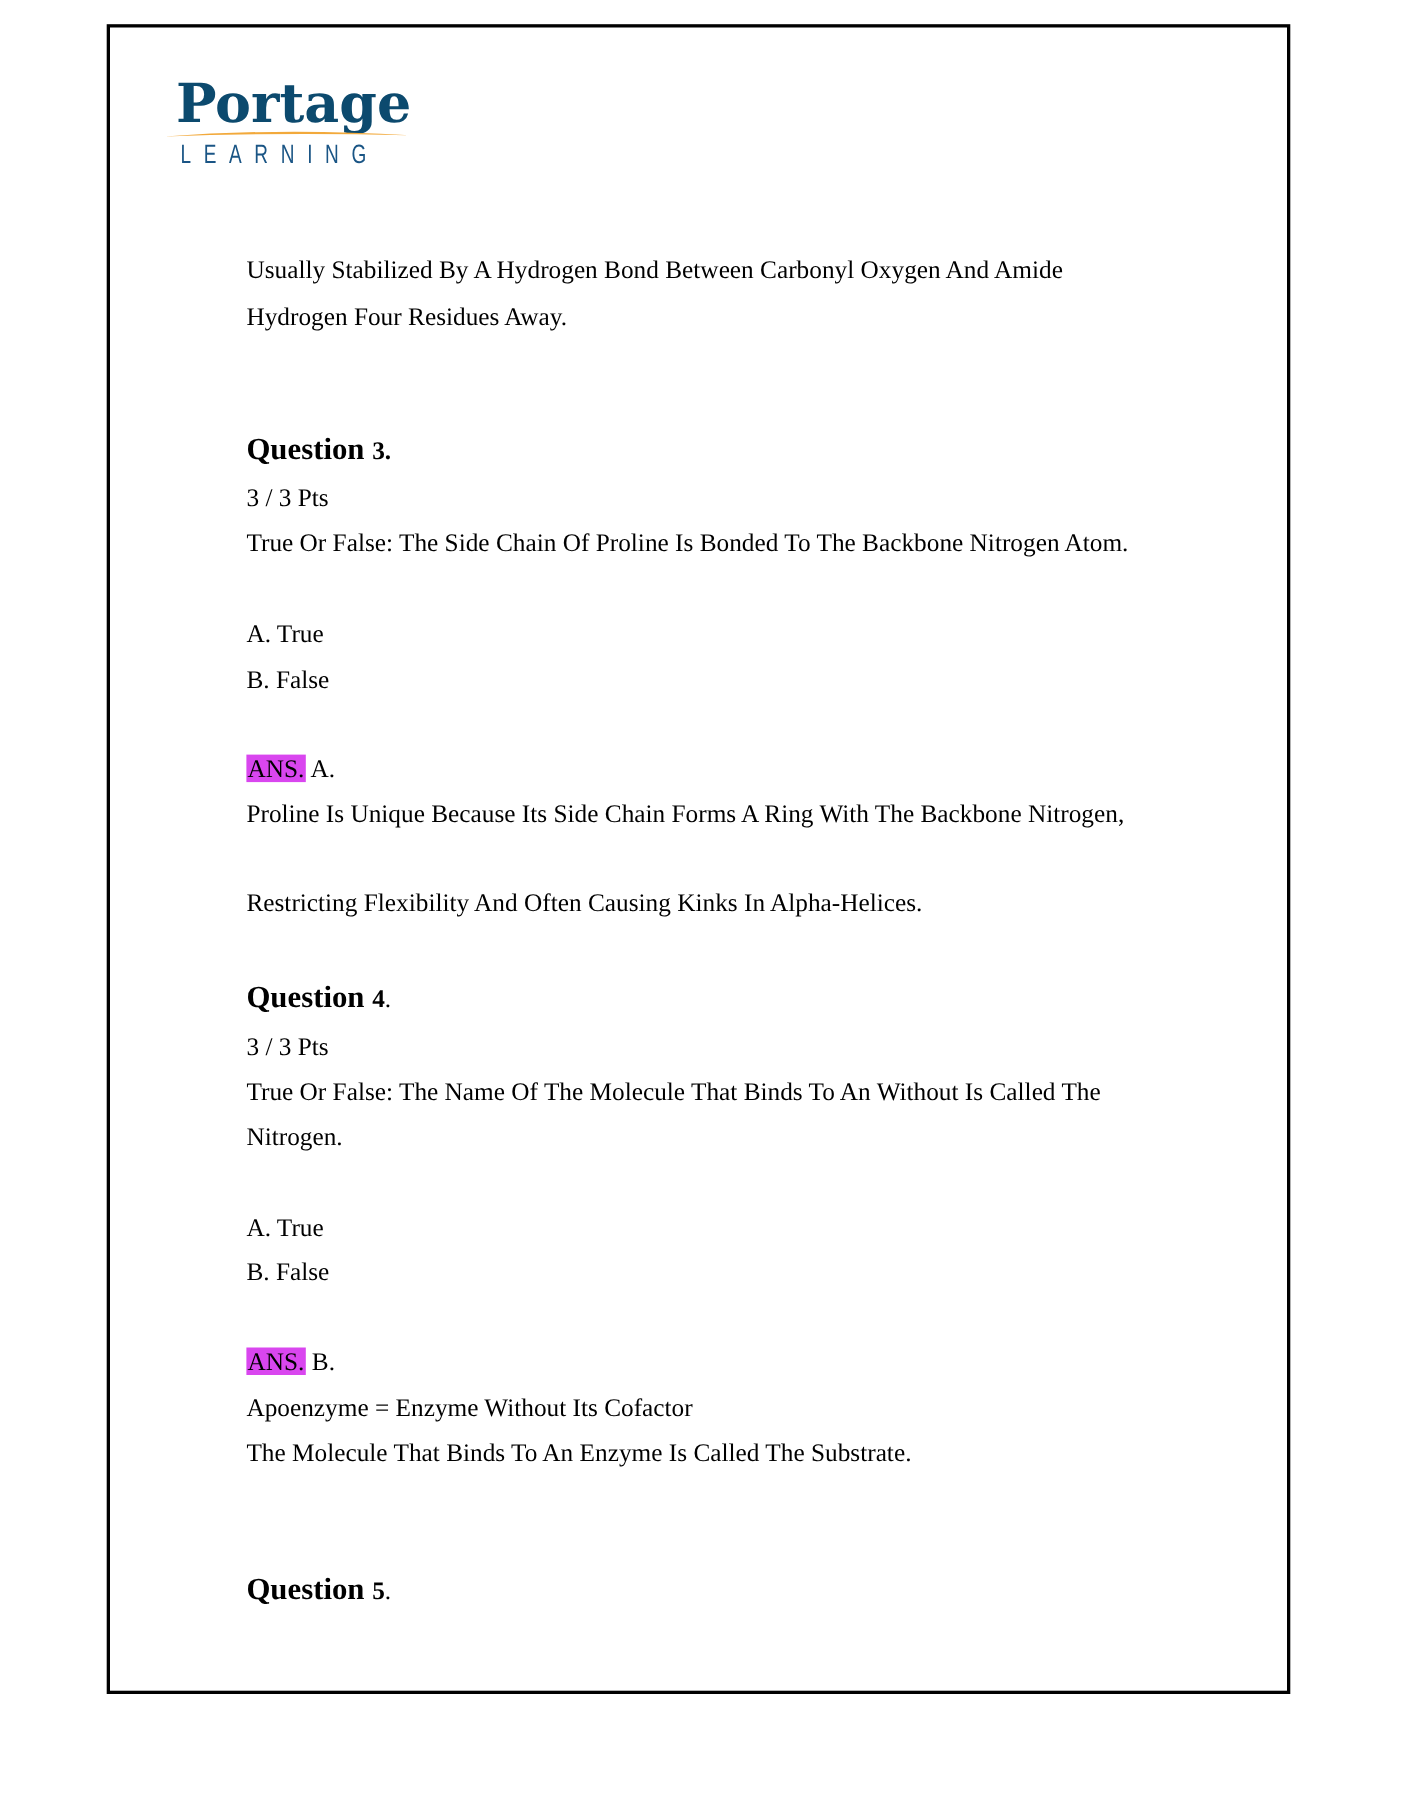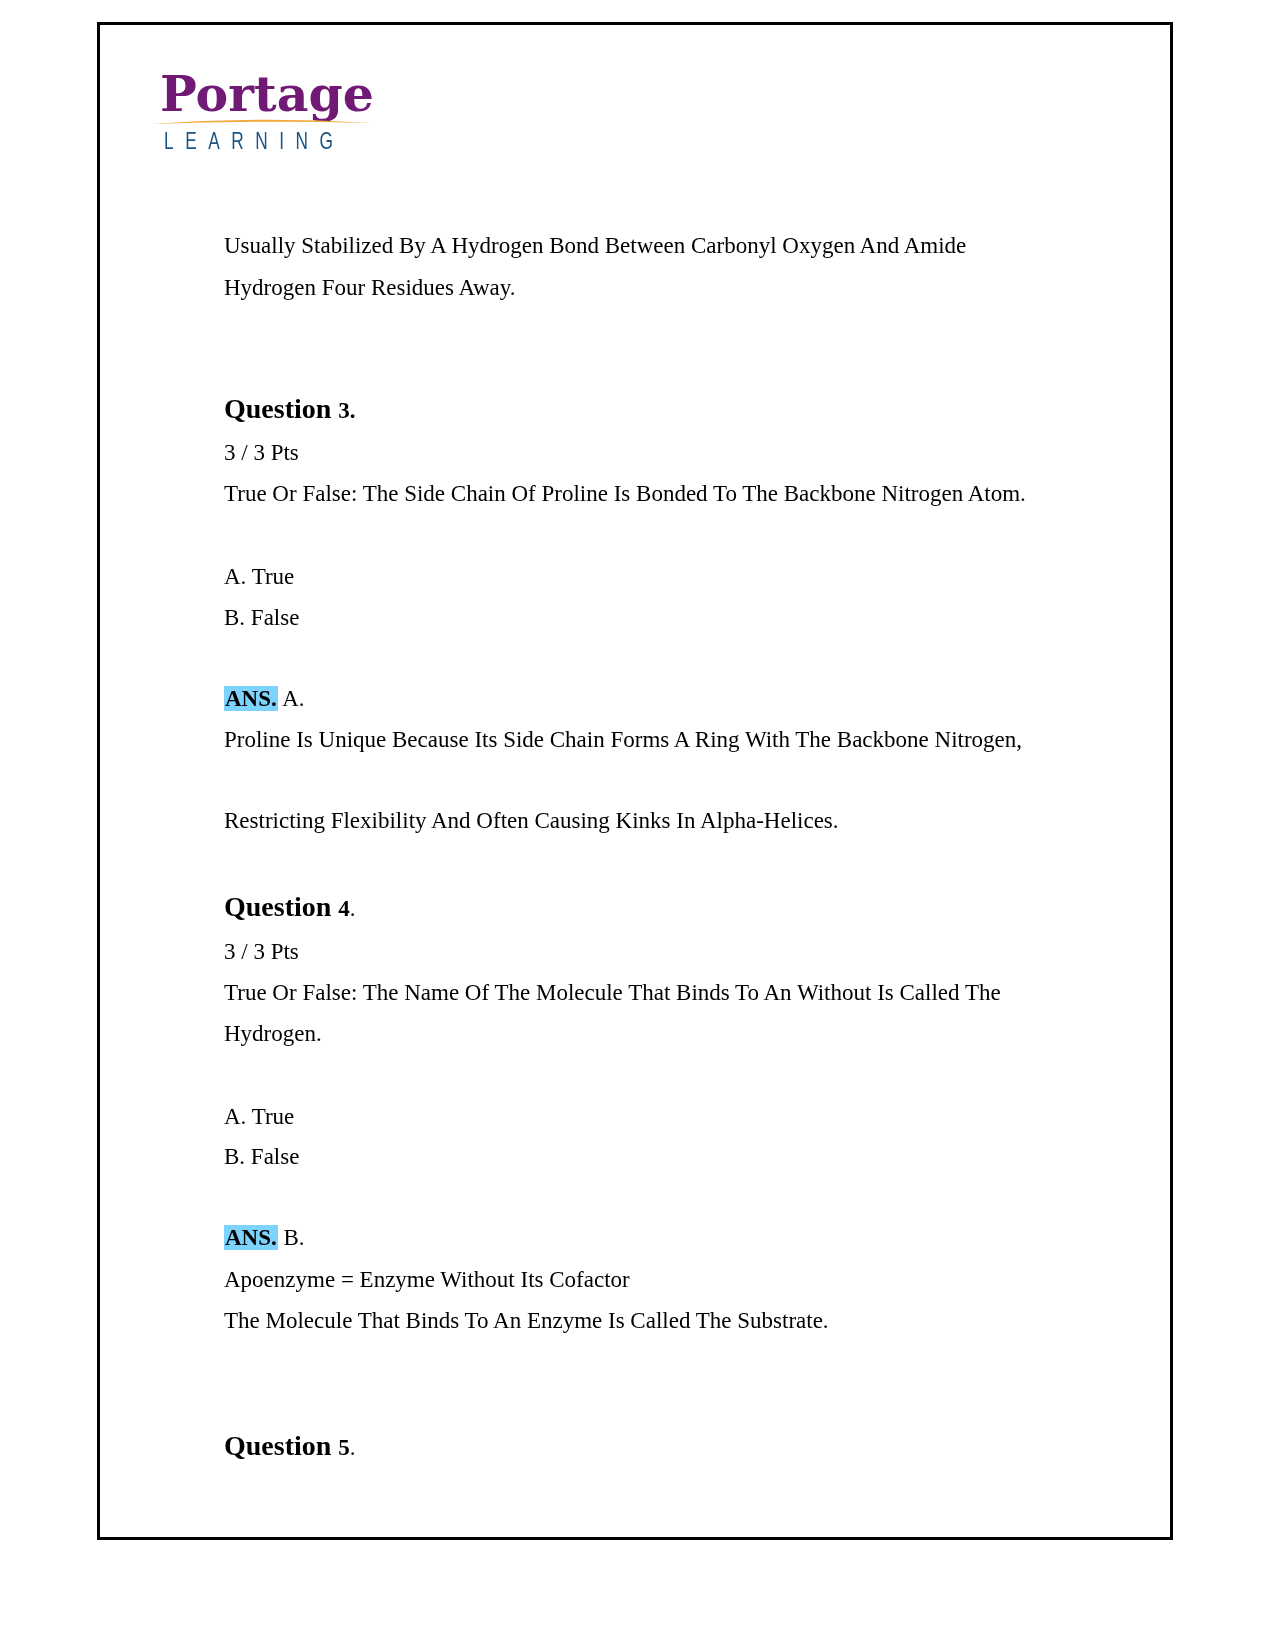--- a/index.html
+++ b/index.html
@@ -5,37 +5,37 @@
     html, body { margin: 0; padding: 0; background: #ffffff; }
     body { width: 1275px; height: 1650px; position: relative; overflow: hidden; }
     .page-border {
       position: absolute; left: 97px; top: 22px; width: 1076px; height: 1518px;
       border: 3px solid #000000; box-sizing: border-box;
     }
     .logo { position: absolute; left: 150px; top: 70px; width: 222px; height: 90px; }
     .logo-word {
       position: absolute; left: 10px; top: -2px;
       font-family: "DejaVu Serif", serif; font-weight: bold; font-size: 49px;
-      color: #701a75; letter-spacing: 0px; line-height: 52px;
+      color: #0c4a6e; letter-spacing: 0px; line-height: 52px;
     }
     .logo-swoosh { position: absolute; left: 0; top: 46px; width: 222px; height: 12px; }
     .logo-sub {
       position: absolute; left: 14px; top: 57px;
       font-family: "Liberation Sans", sans-serif; font-size: 24px; color: #1a5585;
       letter-spacing: 16px; line-height: 28px; transform: scaleX(0.72); transform-origin: left top;
     }
     .content {
       position: absolute; left: 224px; top: 0; width: 900px;
       font-family: "Liberation Serif", serif; color: #000000;
     }
     .line { position: absolute; left: 0; font-size: 23px; line-height: 30px; white-space: nowrap; margin-top: 40px; }
     .qhead { font-size: 28px; font-weight: bold; text-align: right; }
     .qhead .num { font-size: 23px; }
     .b { font-weight: normal; }
-    .ans-hl { background: #7dd3fc; font-weight: bold; padding: 0 1px; }
+    .ans-hl { background: #d946ef; font-weight: normal; padding: 0 1px; }
   </style>
 </head>
 <body>
 
 <div class="page-border"></div>
 
 <div class="logo">
   <div class="logo-word">Portage</div>
   <svg class="logo-swoosh" viewBox="0 0 222 12">
     <path d="M0 8 Q110 0 222 7 Q110 4 0 8 Z" fill="#f2a93b"></path>
@@ -65,21 +65,21 @@
   <div class="line" style="top:766px">Restricting Flexibility And Often Causing Kinks In Alpha-Helices.</div>
 
   <div class="line qhead" style="top:852px">
     <span>Question</span>
     <span class="num">4</span><span style="font-weight:normal;font-size:23px">.</span>
   </div>
   <div class="line" style="top:897px">3 / 3 Pts</div>
   <div class="line" style="top:938px">
     <span class="b">True Or False:</span><span> The Name Of The Molecule That Binds To An </span><span class="b">Without</span><span> Is Called The</span>
   </div>
-  <div class="line" style="top:979px">Hydrogen.</div>
+  <div class="line" style="top:979px">Nitrogen.</div>
   <div class="line" style="top:1062px">A. True</div>
   <div class="line" style="top:1102px">B. False</div>
   <div class="line" style="top:1183px">
     <span class="ans-hl">ANS.</span><span> B.</span>
   </div>
   <div class="line" style="top:1225px">Apoenzyme = Enzyme Without Its Cofactor</div>
   <div class="line" style="top:1266px">The Molecule That Binds To An Enzyme Is Called The Substrate.</div>
 
   <div class="line qhead" style="top:1391px">
     <span>Question</span>

